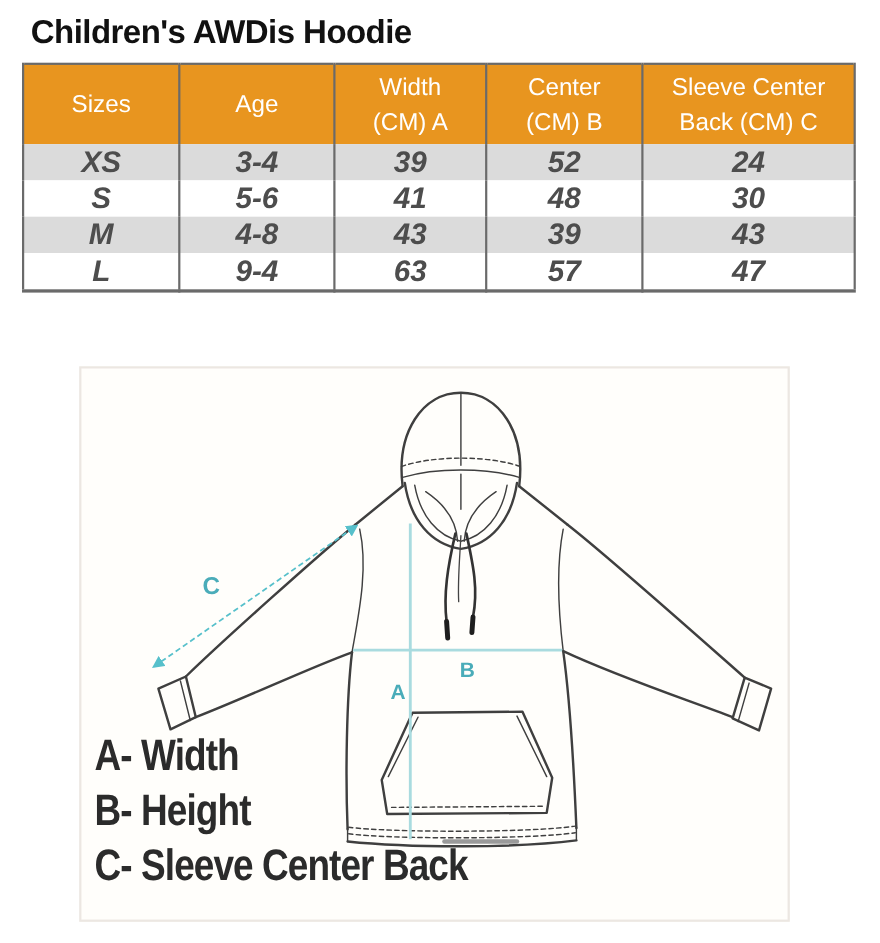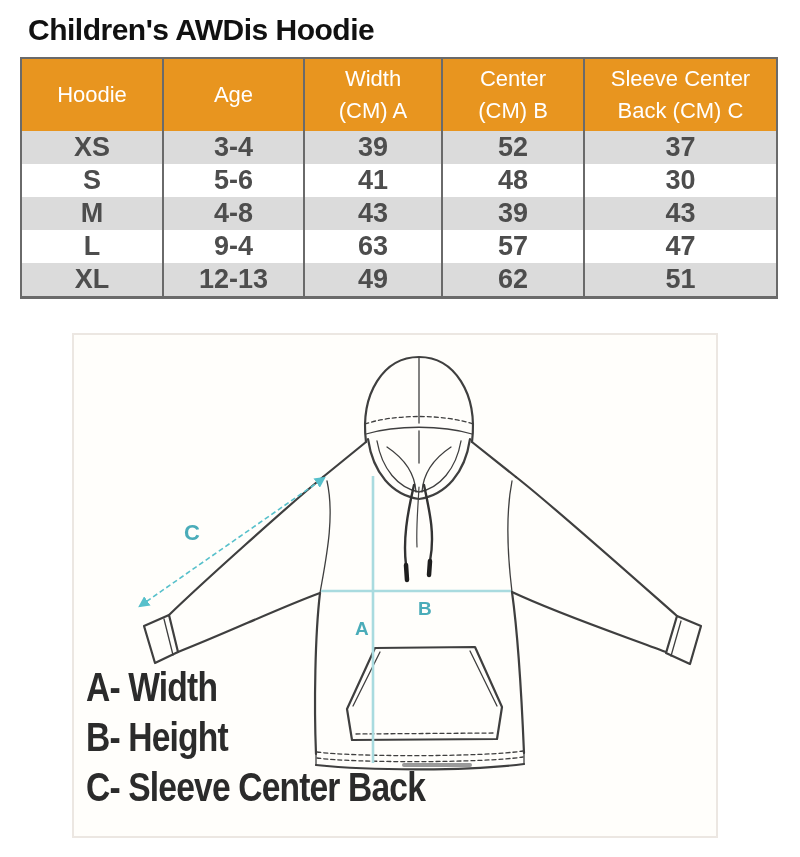--- a/index.html
+++ b/index.html
@@ -22,21 +22,21 @@
          border-left:2px solid var(--table-border);
          border-right:2px solid var(--table-border);
          text-align:center;vertical-align:middle;}
   table.size-chart{border:2px solid var(--table-border);border-bottom:3px solid var(--table-border);}
   table.size-chart th{
          background:var(--header-bg);color:var(--header-text);
          font-size:22px;font-weight:normal;height:73px;line-height:1.45;
          white-space:pre-line;}
   table.size-chart td{
          height:33px;font-size:27px;font-weight:bold;color:var(--cell-text);
-         line-height:33px;background:#fff;}
+         line-height:33px;background:#fff;font-style:italic;}
   table.size-chart tr.alt td{background:var(--row-alt);}
 
   .image-box{position:absolute;left:72px;top:333px;width:646px;height:505px;
          border:2px solid var(--box-border);background:var(--box-bg);}
   .image-box svg{position:absolute;left:0;top:0;}
 
   .legend-line{position:absolute;left:12px;font-weight:bold;font-size:40px;
          line-height:44px;color:var(--legend-color);letter-spacing:-1px;
          transform:scaleX(0.84);transform-origin:left center;white-space:nowrap;}
   .legend-a{top:330px;} .legend-b{top:380px;} .legend-c{top:430px;}
@@ -63,37 +63,37 @@
   <table class="size-chart">
     <colgroup>
       <col style="width:142px">
         <col style="width:141px">
         <col style="width:138px">
       <col style="width:142px">
         <col style="width:193px">
     </colgroup>
     <thead>
       <tr>
-        <th>Hoodie</th>
+        <th>Sizes</th>
         <th>Age</th>
         <th>Width
 (CM) A</th>
         <th>Center
 (CM) B</th>
         <th>Sleeve Center
 Back (CM) C</th>
       </tr>
     </thead>
     <tbody>
       <tr class="alt">
         <td>XS</td>
         <td>3-4</td>
         <td>39</td>
         <td>52</td>
-        <td>37</td>
+        <td>24</td>
       </tr>
       <tr>
         <td>S</td>
         <td>5-6</td>
         <td>41</td>
         <td>48</td>
         <td>30</td>
       </tr>
       <tr class="alt">
         <td>M</td>
@@ -101,27 +101,20 @@
         <td>43</td>
         <td>39</td>
         <td>43</td>
       </tr>
       <tr>
         <td>L</td>
         <td>9-4</td>
         <td>63</td>
         <td>57</td>
         <td>47</td>
-      </tr>
-      <tr class="alt">
-        <td>XL</td>
-        <td>12-13</td>
-        <td>49</td>
-        <td>62</td>
-        <td>51</td>
       </tr>
     </tbody>
   </table>
 
   <div class="image-box">
     <svg width="646" height="505" viewBox="0 0 646 505">
       <defs>
         <marker id="arr" viewBox="0 0 10 10" refX="8" refY="5" markerWidth="7" markerHeight="7" orient="auto-start-reverse">
           <path d="M0,0 L10,5 L0,10 z" style="fill:var(--teal)"></path>
         </marker>

